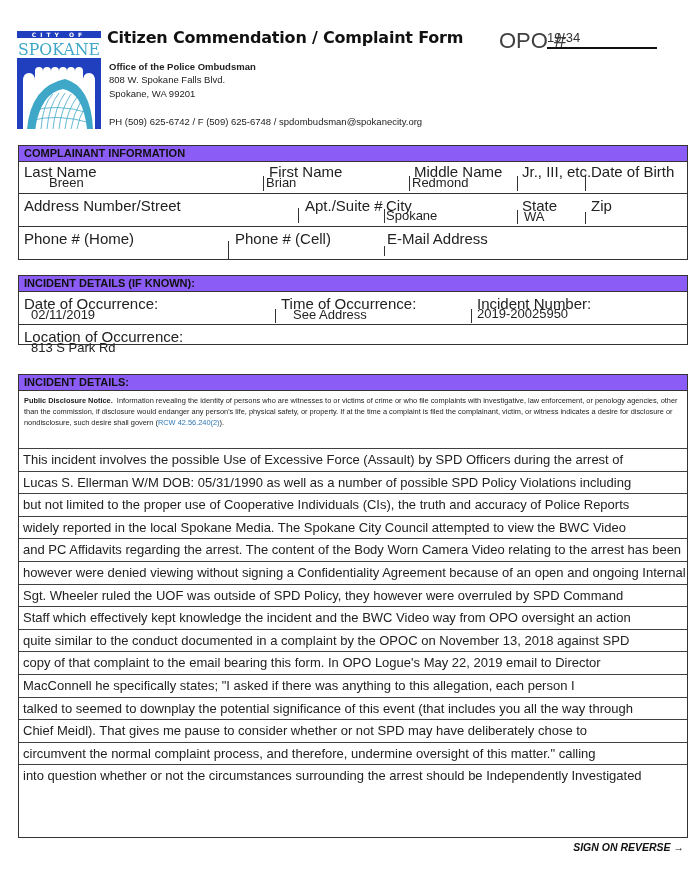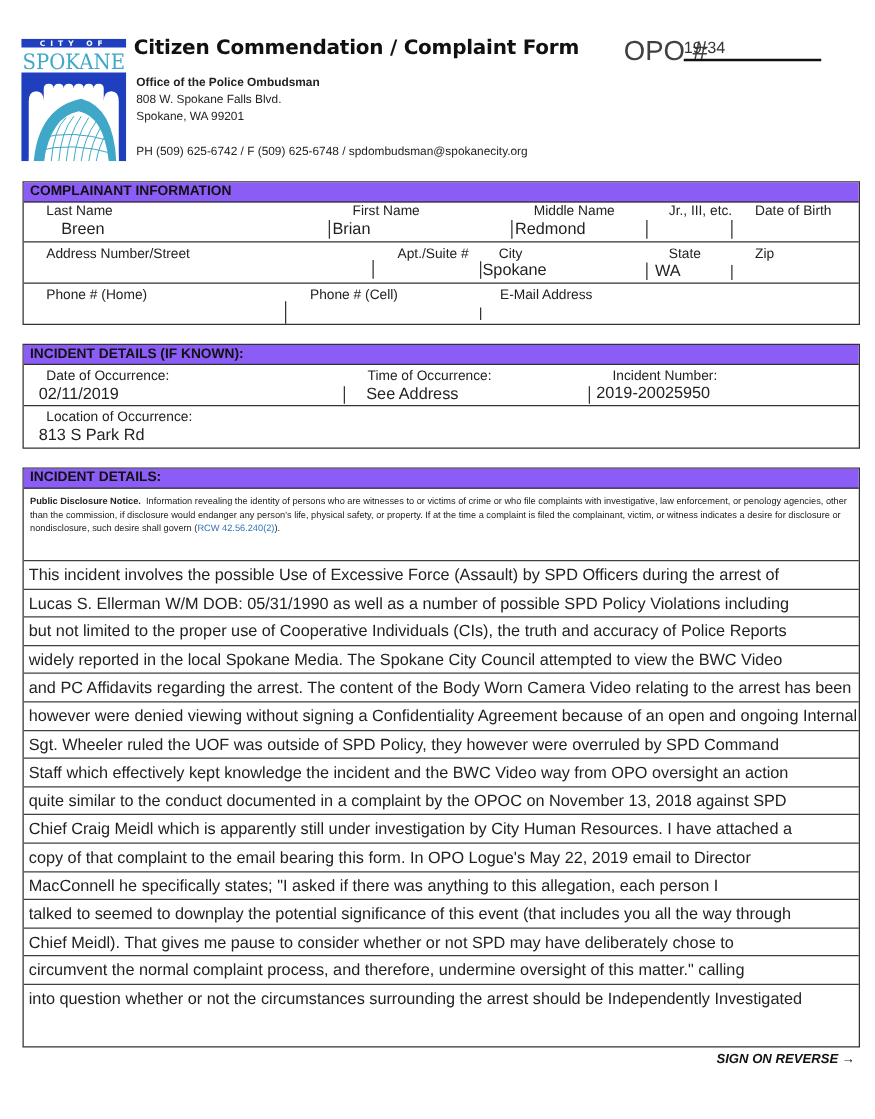--- a/index.html
+++ b/index.html
@@ -12,29 +12,29 @@
   .opo-label { left: 499px; top: 28px; font-family: "Liberation Sans", sans-serif; font-size: 22px; color: #404040; }
   .opo-value { left: 547px; top: 31px; width: 110px; height: 16px; border-bottom: 2px solid #111; font-family: "Liberation Sans", sans-serif; font-size: 13px; color: #333; line-height: 14px; }
   .office { left: 109px; top: 61px; font-size: 9.5px; font-weight: bold; color: #222; font-family: "Liberation Sans", sans-serif; }
   .addr1 { left: 109px; top: 74px; font-size: 9.5px; color: #222; font-family: "Liberation Sans", sans-serif; }
   .addr2 { left: 109px; top: 88px; font-size: 9.5px; color: #222; font-family: "Liberation Sans", sans-serif; }
   .contact { left: 109px; top: 116px; font-size: 9.5px; color: #222; font-family: "Liberation Sans", sans-serif; white-space: nowrap; }
 
   
   .section { position: absolute; left: 18px; width: 670px; border: 1px solid #333; box-sizing: border-box; }
   .section-head { background: #8b5cf6; border-bottom: 1px solid #333; height: 15px; font-family: "Liberation Sans", sans-serif; font-weight: bold; font-size: 11px; padding-left: 5px; line-height: 15px; color: #111; }
-  .lbl { position: absolute; font-family: "Liberation Sans", sans-serif; font-size: 11px; color: #222; white-space: nowrap; margin-left: 13px; }
+  .lbl { position: absolute; font-family: "Liberation Sans", sans-serif; font-size: 15px; color: #222; white-space: nowrap; }
   .val { position: absolute; font-family: "Liberation Sans", sans-serif; font-size: 13px; color: #222; white-space: nowrap; }
   .vline { position: absolute; width: 1px; background: #333; }
   .hline { position: absolute; height: 1px; background: #333; left: 0; right: 0; }
 
   
   #sec1 { top: 145px; height: 115px; }
   
-  #sec2 { top: 275px; height: 84px; }
+  #sec2 { top: 275px; height: 70px; }
   
   #sec3 { top: 374px; height: 464px; }
   .notice { position: absolute; left: 5px; top: 20px; width: 658px; font-family: "Liberation Sans", sans-serif; font-size: 7.4px; line-height: 11px; color: #222; }
   .notice b { font-weight: bold; }
   .notice .rcw { color: #2e75b6; }
   .narr-wrap { position: absolute; left: 0; top: 73px; right: 0; }
   .narr-line { height: 22.6px; border-top: 1px solid #404040; box-sizing: border-box; font-family: "Liberation Sans", sans-serif; font-size: 13px; line-height: 21px; padding-left: 4px; color: #222; white-space: nowrap; overflow: hidden; }
 
   .sign { right: 16px; top: 841px; font-family: "Liberation Sans", sans-serif; font-weight: bold; font-style: italic; font-size: 10.5px; color: #111; }
 </style>
@@ -141,21 +141,20 @@
   <div class="narr-wrap" id="narr">
       <div class="narr-line">This incident involves the possible Use of Excessive Force (Assault) by SPD Officers during the arrest of</div>
       <div class="narr-line">Lucas S. Ellerman W/M DOB: 05/31/1990 as well as a number of possible SPD Policy Violations including</div>
       <div class="narr-line">but not limited to the proper use of Cooperative Individuals (CIs), the truth and accuracy of Police Reports</div>
       <div class="narr-line">widely reported in the local Spokane Media. The Spokane City Council attempted to view the BWC Video</div>
       <div class="narr-line">and PC Affidavits regarding the arrest. The content of the Body Worn Camera Video relating to the arrest has been</div>
       <div class="narr-line">however were denied viewing without signing a Confidentiality Agreement because of an open and ongoing Internal</div>
       <div class="narr-line">Sgt. Wheeler ruled the UOF was outside of SPD Policy, they however were overruled by SPD Command</div>
       <div class="narr-line">Staff which effectively kept knowledge the incident and the BWC Video way from OPO oversight an action</div>
       <div class="narr-line">quite similar to the conduct documented in a complaint by the OPOC on November 13, 2018 against SPD</div>
-      <div class="narr-line">Chief Craig Meidl which is apparently still under investigation by City Human Resources. I have attached a</div>
       <div class="narr-line">copy of that complaint to the email bearing this form. In OPO Logue's May 22, 2019 email to Director</div>
       <div class="narr-line">MacConnell he specifically states; "I asked if there was anything to this allegation, each person I</div>
       <div class="narr-line">talked to seemed to downplay the potential significance of this event (that includes you all the way through</div>
       <div class="narr-line">Chief Meidl). That gives me pause to consider whether or not SPD may have deliberately chose to</div>
       <div class="narr-line">circumvent the normal complaint process, and therefore, undermine oversight of this matter." calling</div>
       <div class="narr-line">into question whether or not the circumstances surrounding the arrest should be Independently Investigated</div>
     </div>
 </div>
 
 <div class="abs sign">SIGN ON REVERSE →</div>

